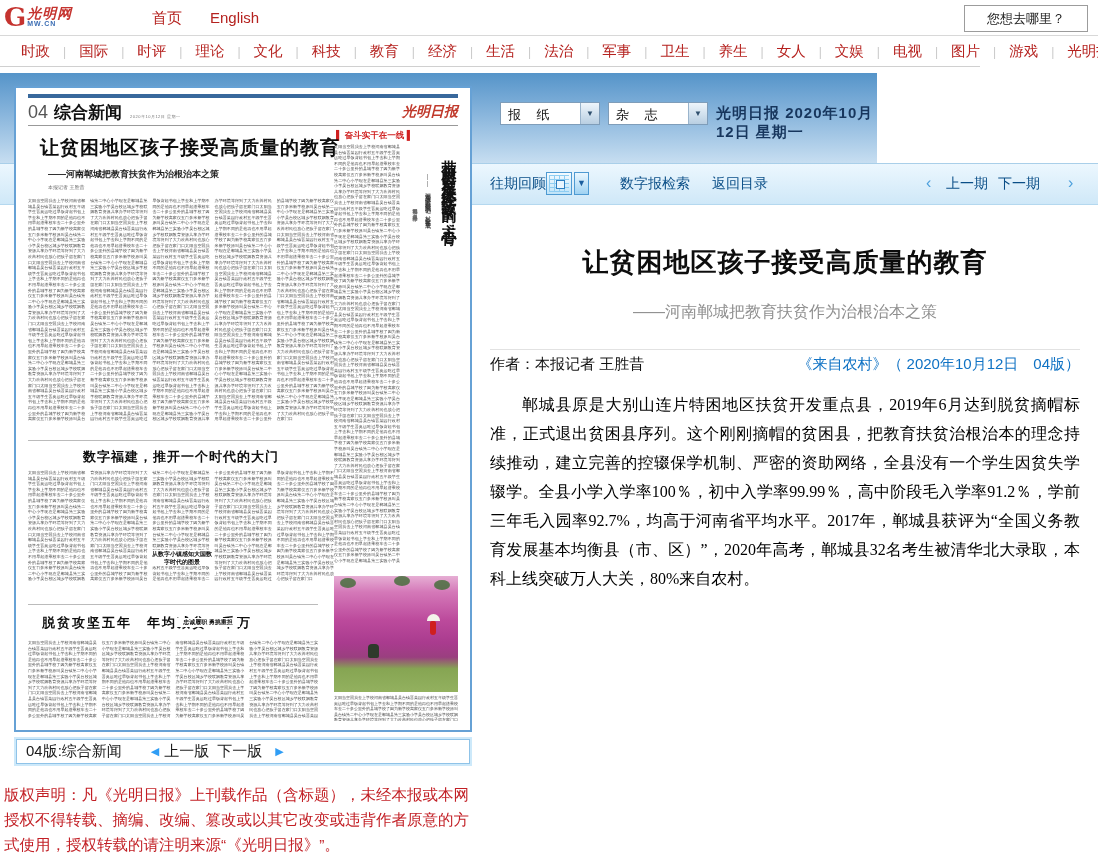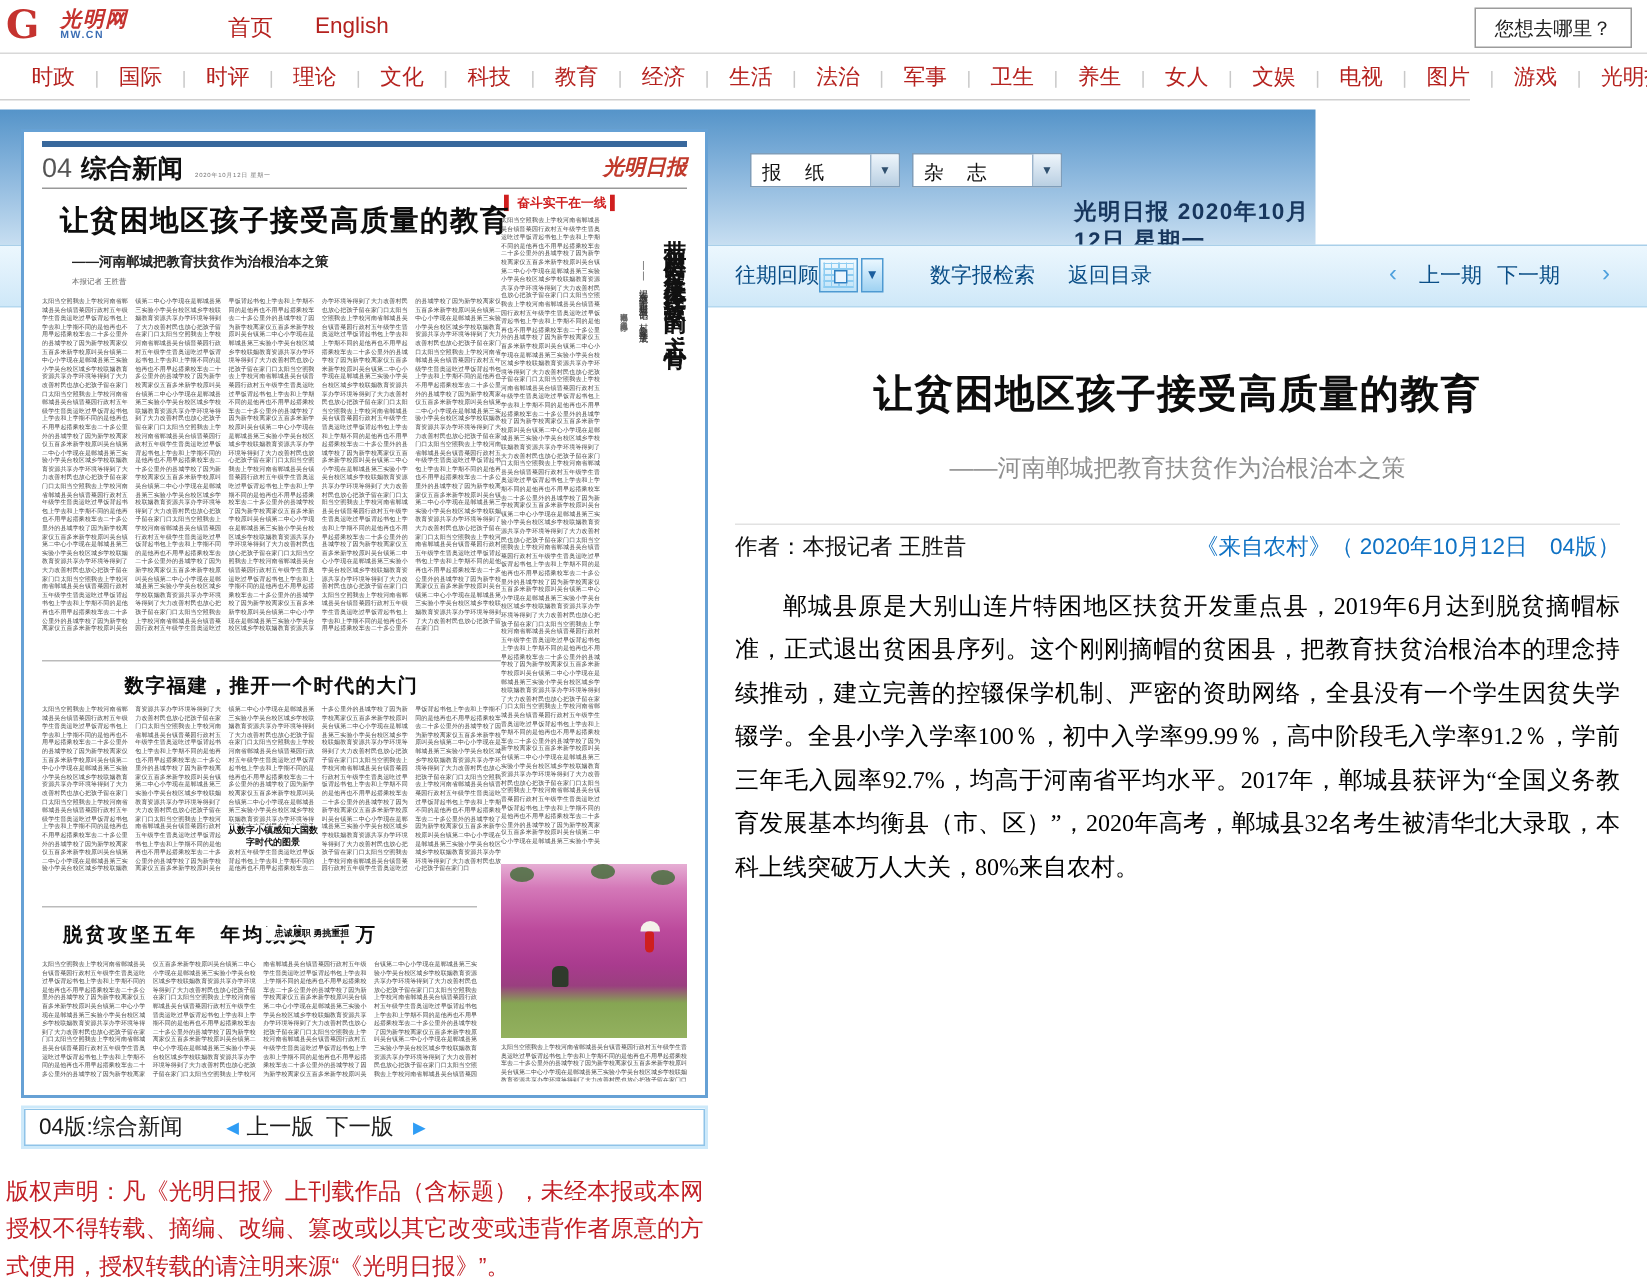--- a/index.html
+++ b/index.html
@@ -6,28 +6,28 @@
   html,body { background:#fff; }
   body { width:1098px; height:855px; position:relative; overflow:hidden;
          font-family:"Liberation Sans", sans-serif; }
   #app { position:absolute; inset:0; }
 
   
   .topbar { position:absolute; left:0; top:0; width:1098px; height:36px;
             background:#fff; border-bottom:1px solid #d8d8d8; }
   .logo { position:absolute; left:4px; top:4px; display:flex; align-items:center; cursor:pointer; }
   .logo-g { font-family:"DejaVu Serif", serif; font-size:26px; font-weight:bold; color:#c5332f; line-height:26px; }
-  .logo-col { display:flex; flex-direction:column; margin-left:14px; }
+  .logo-col { display:flex; flex-direction:column; margin-left:1px; }
   .logo-name { font-family:"DejaVu Serif", serif; font-style:italic; font-weight:bold;
                font-size:14px; color:#c5332f; line-height:14px; letter-spacing:1px; }
   .logo-domain { font-size:7px; color:#3c6eb4; font-weight:bold; letter-spacing:1px; line-height:8px; }
   .toplink { position:absolute; top:9px; font-size:15px; color:#b5221f; text-decoration:none; cursor:pointer; }
   .toplink.home { left:152px; }
   .toplink.english { left:210px; }
-  .gobox { position:absolute; right:10px; top:5px; width:105px; height:27px; background:#fff;
+  .gobox { position:absolute; right:10px; top:5px; width:124px; height:27px; background:#fff;
            border:1px solid #9c9c9c; font-size:13px; color:#222; text-align:center;
            line-height:25px; cursor:pointer; }
 
   
   .navbar { position:absolute; left:0; top:37px; width:980px; height:30px; background:#fff;
             border-bottom:1px solid #d0d0d0; display:flex; align-items:center; padding-left:8px; }
   .navitem { font-size:14.5px; color:#b5221f; text-decoration:none; padding:0 13px; cursor:pointer; white-space:nowrap; }
   .navsep { color:#c9c9c9; font-size:12px; }
 
   
@@ -38,21 +38,21 @@
            border-top:1px solid #a9cfe9; border-bottom:1px solid #b4d8ef; }
 
   
   .sel { position:absolute; top:29px; width:100px; height:23px; background:#fff;
          border:1px solid #7f9db9; cursor:pointer; }
   .sel .sel-label { position:absolute; left:7px; top:3px; font-size:13px; color:#111; letter-spacing:6px; }
   .sel .sel-arrow { position:absolute; right:0; top:0; width:19px; height:21px;
          background:linear-gradient(#eef5fb,#b9cfe2); border-left:1px solid #9ab4cc;
          font-size:8px; color:#30506e; text-align:center; line-height:21px; }
   .issue-line { position:absolute; left:716px; top:31px; font-size:15px; font-weight:bold;
-                color:#17365d; letter-spacing:1px;margin-top:28px; }
+                color:#17365d; letter-spacing:1px; }
 
   
   .striplink { position:absolute; top:11px; font-size:14px; color:#0a4e87; text-decoration:none; cursor:pointer; }
   .chev { position:absolute; top:10px; font-size:16px; color:#4da0dd; cursor:pointer; }
   .calicon { position:absolute; left:546px; top:8px; width:26px; height:23px;
              background:linear-gradient(#f4fbff,#bfe3f8); border:1px solid #4e9ad2; cursor:pointer; }
   .calicon:before { content:""; position:absolute; inset:2px;
       background:repeating-linear-gradient(90deg,#8ecdf2 0 1px,transparent 1px 5px),
                  repeating-linear-gradient(#8ecdf2 0 1px,transparent 1px 4px); }
   .calicon:after { content:""; position:absolute; left:9px; top:7px; width:7px; height:7px;

